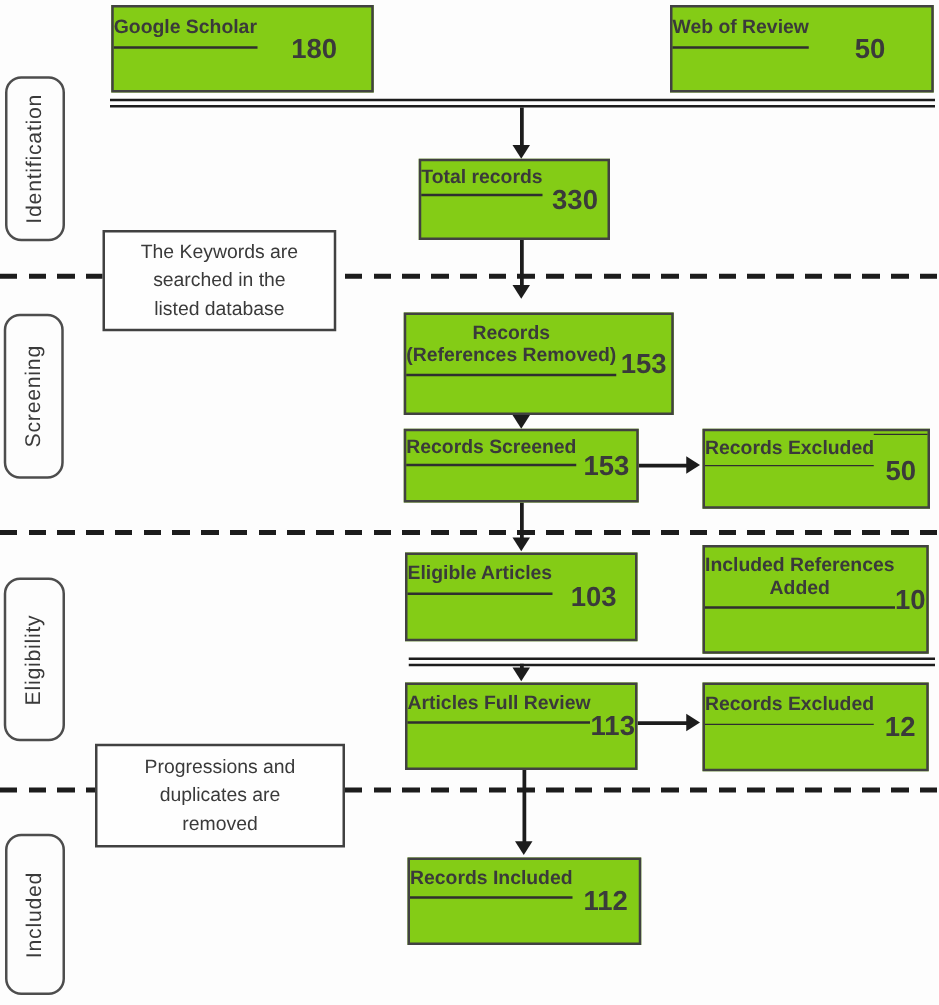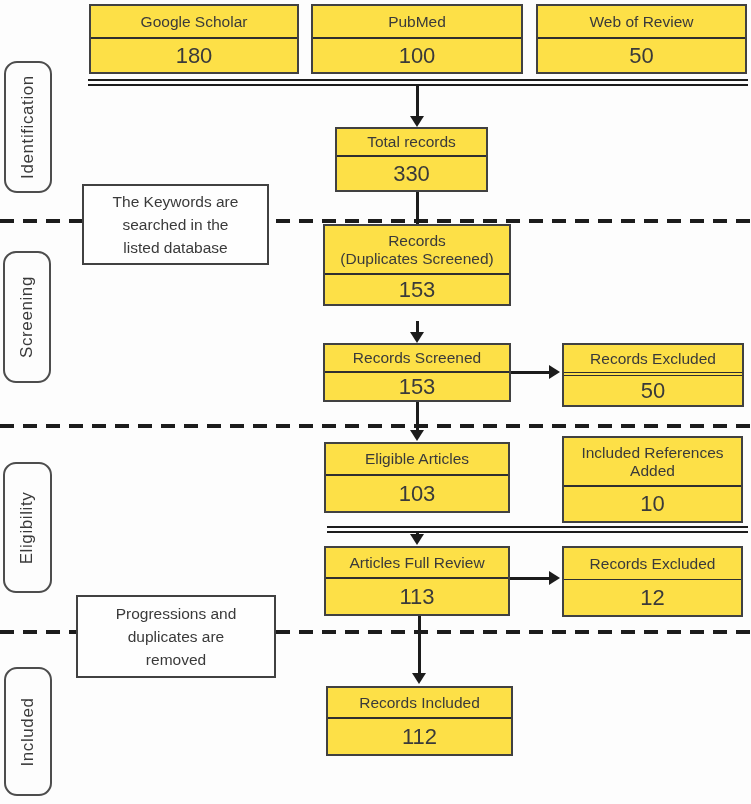--- a/index.html
+++ b/index.html
@@ -2,22 +2,22 @@
 <html><head>
 <meta charset="utf-8">
 <style>
   html,body{margin:0;padding:0;background:#ffffff;}
   #canvas{
     position:relative;width:751px;height:804px;background:#fdfdfd;overflow:hidden;
     font-family:"Liberation Sans","DejaVu Sans",sans-serif;color:#3a3a3a;
   }
   
   .node{
-    position:absolute;box-sizing:border-box;background:#fde047;
-    border:2px solid #414141;display:flex;flex-direction:column;z-index:3;
+    position:absolute;box-sizing:border-box;background:#84cc16;
+    border:2px solid #414141;display:flex;flex-direction:row;z-index:3;font-weight:bold;
   }
   .node-header{
     flex:0 0 auto;display:flex;flex-direction:column;align-items:center;justify-content:center;
     border-bottom:2.5px solid #2f2f2f;font-size:15.5px;line-height:1.15;text-align:center;
   }
   .node-value{
     flex:1 1 auto;display:flex;align-items:center;justify-content:center;font-size:22px;
   }
   .node.thin-div .node-header{border-bottom:1.5px solid #2f2f2f;}
   .node.double-div .node-header{border-bottom:1.5px solid #2f2f2f;}
@@ -75,24 +75,20 @@
     <span class="vtext">Eligibility</span>
   </div>
   <div class="stage" style="left:4px;top:667px;width:48px;height:129px">
     <span class="vtext">Included</span>
   </div>
 
   <div class="node" style="left:89px;top:4px;width:210px;height:70px">
     <div class="node-header" style="height:31px">Google Scholar</div>
     <div class="node-value">180</div>
   </div>
-  <div class="node" style="left:311px;top:4px;width:212px;height:70px">
-    <div class="node-header" style="height:31px">PubMed</div>
-    <div class="node-value">100</div>
-  </div>
   <div class="node" style="left:536px;top:4px;width:211px;height:70px">
     <div class="node-header" style="height:31px">Web of Review</div>
     <div class="node-value">50</div>
   </div>
 
   <div class="dline" style="left:88px;top:79px;width:660px"></div>
 
   <div class="vline" style="left:416px;top:86px;height:31px"></div>
   <div class="arrow-down" style="left:410px;top:116px"></div>
 
@@ -101,24 +97,24 @@
     <div class="node-value">330</div>
   </div>
 
   <div class="vline" style="left:416px;top:192px;height:37px"></div>
   <div class="arrow-down" style="left:410px;top:228px"></div>
 
   <div class="note" style="left:82px;top:184px;width:187px;height:81px">The Keywords are
 searched in the
 listed database</div>
 
-  <div class="node" style="left:323px;top:224px;width:188px;height:82px">
+  <div class="node" style="left:323px;top:250px;width:216px;height:82px">
     <div class="node-header" style="height:47px">
       <span>Records</span>
-      <span>(Duplicates Screened)</span>
+      <span>(References Removed)</span>
     </div>
     <div class="node-value">153</div>
   </div>
 
   <div class="vline" style="left:416px;top:321px;height:12px"></div>
   <div class="arrow-down" style="left:410px;top:332px"></div>
 
   <div class="node" style="left:323px;top:343px;width:188px;height:59px">
     <div class="node-header" style="height:26px">Records Screened</div>
     <div class="node-value">153</div>

